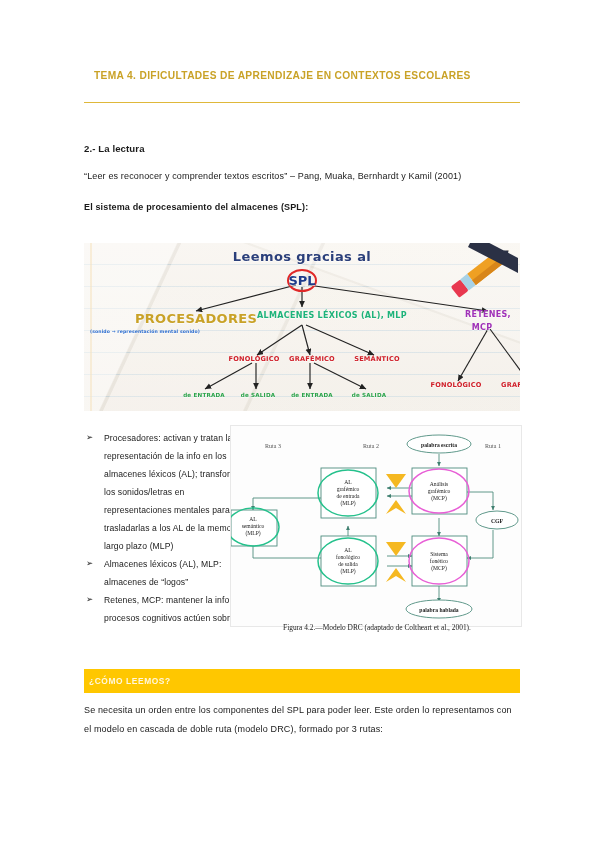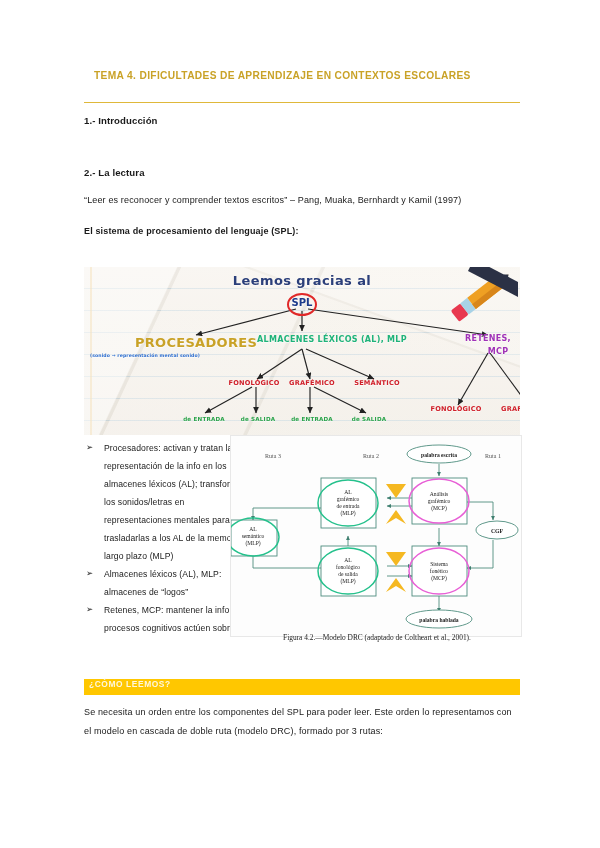--- a/index.html
+++ b/index.html
@@ -45,21 +45,21 @@
   }
   p.body.bold{font-weight:bold;}
   .gap-lg{height:28px;}
   .gap-md{height:14px;}
   .gap-sm{height:8px;}
 
   
   .mindmap{
     position:relative;
     width:436px;height:168px;
-    margin:0 0 0 0;
+    margin:0 0 14px 0;
     background:
       linear-gradient(180deg, rgba(245,240,232,.85), rgba(238,232,222,.85)),
       #efe9e0;
     overflow:hidden;
   }
   .mm-lines{position:absolute;inset:0;
     background:repeating-linear-gradient(180deg,
       rgba(150,185,205,.0) 0px,
       rgba(150,185,205,.0) 21px,
       rgba(150,185,205,.45) 21px,
@@ -75,21 +75,21 @@
   .mm-svg{position:absolute;inset:0;}
   .mm-label{
     position:absolute;
     font-family:"DejaVu Sans", sans-serif;
     font-weight:bold;
     white-space:nowrap;
     transform:translateX(-50%);
     text-shadow:0 1px 0 rgba(255,255,255,.6);
   }
   .mm-title{font-size:13px;color:#2b3f7a;letter-spacing:.4px;}
-  .mm-spl{font-size:10px;color:#1d3b8b;}
+  .mm-spl{font-size:13px;color:#1d3b8b;}
   .mm-l1-gold{font-size:13px;color:#c9a227;letter-spacing:.3px;}
   .mm-l1-green{font-size:8px;color:#1eb37a;letter-spacing:.3px;}
   .mm-l1-purple{font-size:8px;color:#a032b8;letter-spacing:.3px;line-height:11px;}
   .mm-l2{font-size:6.6px;color:#d0202a;letter-spacing:.2px;}
   .mm-l3{font-size:5.6px;color:#2aa34a;letter-spacing:.2px;}
   .mm-small-blue{font-size:4.6px;color:#2f6fd0;letter-spacing:.1px;transform:none;font-weight:bold;}
   .mm-ring{
     position:absolute;width:26px;height:19px;border:2.4px solid #e02828;
     border-radius:50%;transform:translateX(-50%);
   }
@@ -119,44 +119,43 @@
   .drc-svg{position:absolute;inset:0;}
   .drc-cap{
     position:absolute;right:-2px;top:198px;width:290px;
     text-align:center;
     font-family:Liberation Serif, serif;
     font-size:7.4px;color:#222;
   }
 
   
   .banner{
-    width:436px;height:16px;background:#FFC700;
-    display:flex;align-items:flex-start;
+    width:436px;height:24px;background:#FFC700;
+    display:flex;align-items:center;
   }
   .banner span{
     font-size:8.4px;font-weight:bold;letter-spacing:.6px;
     color:#fff7de;padding-left:5px;
   }
 </style>
 </head>
 <body>
 
 <div class="page">
   <div class="content">
 
     <div class="doc-title">TEMA 4. DIFICULTADES DE APRENDIZAJE EN CONTEXTOS ESCOLARES</div>
     <div class="title-rule"></div>
 
-    <h2 class="sec">1.- Introducción</h2>
 
     <div class="gap-lg"></div>
 
     <h2 class="sec">2.- La lectura</h2>
-    <p class="body">“Leer es reconocer y comprender textos escritos” – Pang, Muaka, Bernhardt y Kamil (1997)</p>
-    <p class="body bold">El sistema de procesamiento del lenguaje (SPL):</p>
+    <p class="body">“Leer es reconocer y comprender textos escritos” – Pang, Muaka, Bernhardt y Kamil (2001)</p>
+    <p class="body bold">El sistema de procesamiento del almacenes (SPL):</p>
 
     <div class="gap-md"></div>
 
     <div class="mindmap">
       <div class="mm-lines"></div>
       <div class="mm-margin"></div>
       <div class="mm-crease"></div>
 
       <svg class="mm-svg" viewBox="0 0 436 168">
         <defs>
@@ -185,21 +184,21 @@
         </g>
       </svg>
 
       <div class="mm-label mm-title" style="left:218px;top:6px;">Leemos gracias al</div>
       <div class="mm-ring" style="left:218px;top:26px;"></div>
       <div class="mm-label mm-spl" style="left:218px;top:30px;">SPL</div>
 
       <div class="mm-label mm-l1-gold" style="left:112px;top:68px;">PROCESADORES</div>
       <div class="mm-label mm-l1-green" style="left:248px;top:68px;">ALMACENES LÉXICOS (AL), MLP</div>
       <div class="mm-label mm-l1-purple" style="left:404px;top:66px;">RETENES,</div>
-      <div class="mm-label mm-l1-purple" style="left:404px;top:79px;padding-left:20px;">MCP</div>
+      <div class="mm-label mm-l1-purple" style="left:388px;top:79px;padding-left:20px;">MCP</div>
 
       <div class="mm-label mm-small-blue" style="left:6px;top:86px;">(sonido →  representación mental sonido)</div>
 
       <div class="mm-label mm-l2" style="left:170px;top:112px;">FONOLÓGICO</div>
       <div class="mm-label mm-l2" style="left:228px;top:112px;">GRAFÉMICO</div>
       <div class="mm-label mm-l2" style="left:293px;top:112px;">SEMÁNTICO</div>
       <div class="mm-label mm-l2" style="left:372px;top:138px;">FONOLÓGICO</div>
       <div class="mm-label mm-l2" style="left:440px;top:138px;">GRAFÉMICO</div>
 
       <div class="mm-label mm-l3" style="left:120px;top:149px;">de ENTRADA</div>

